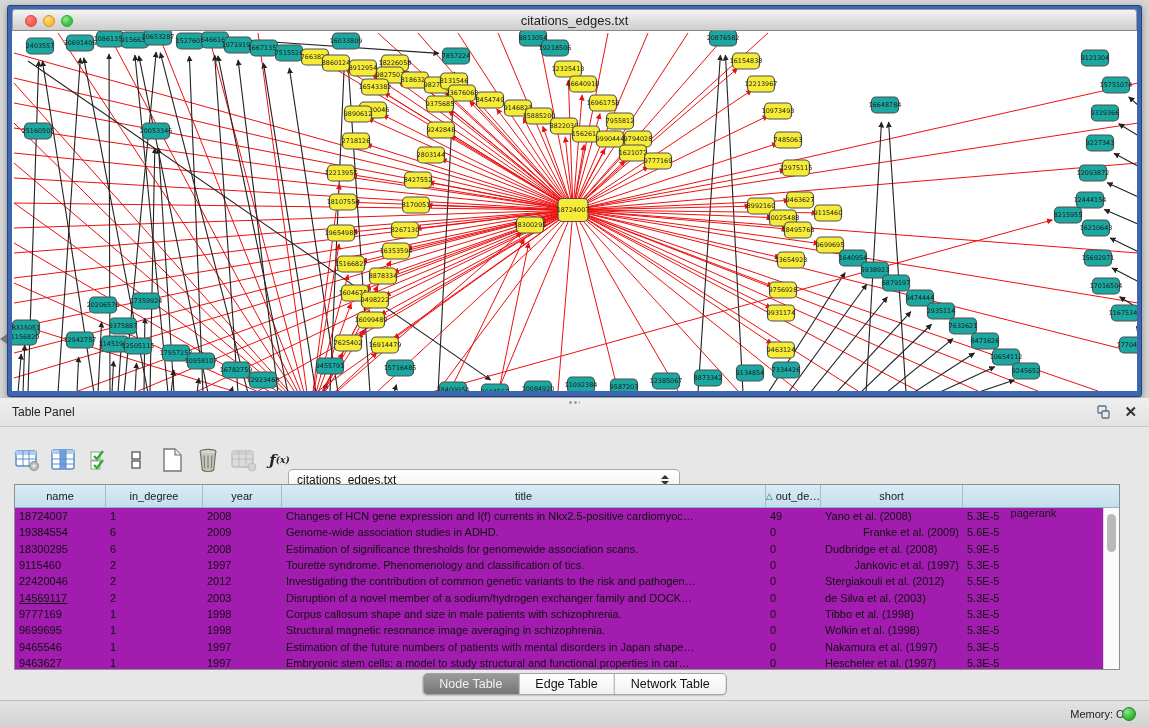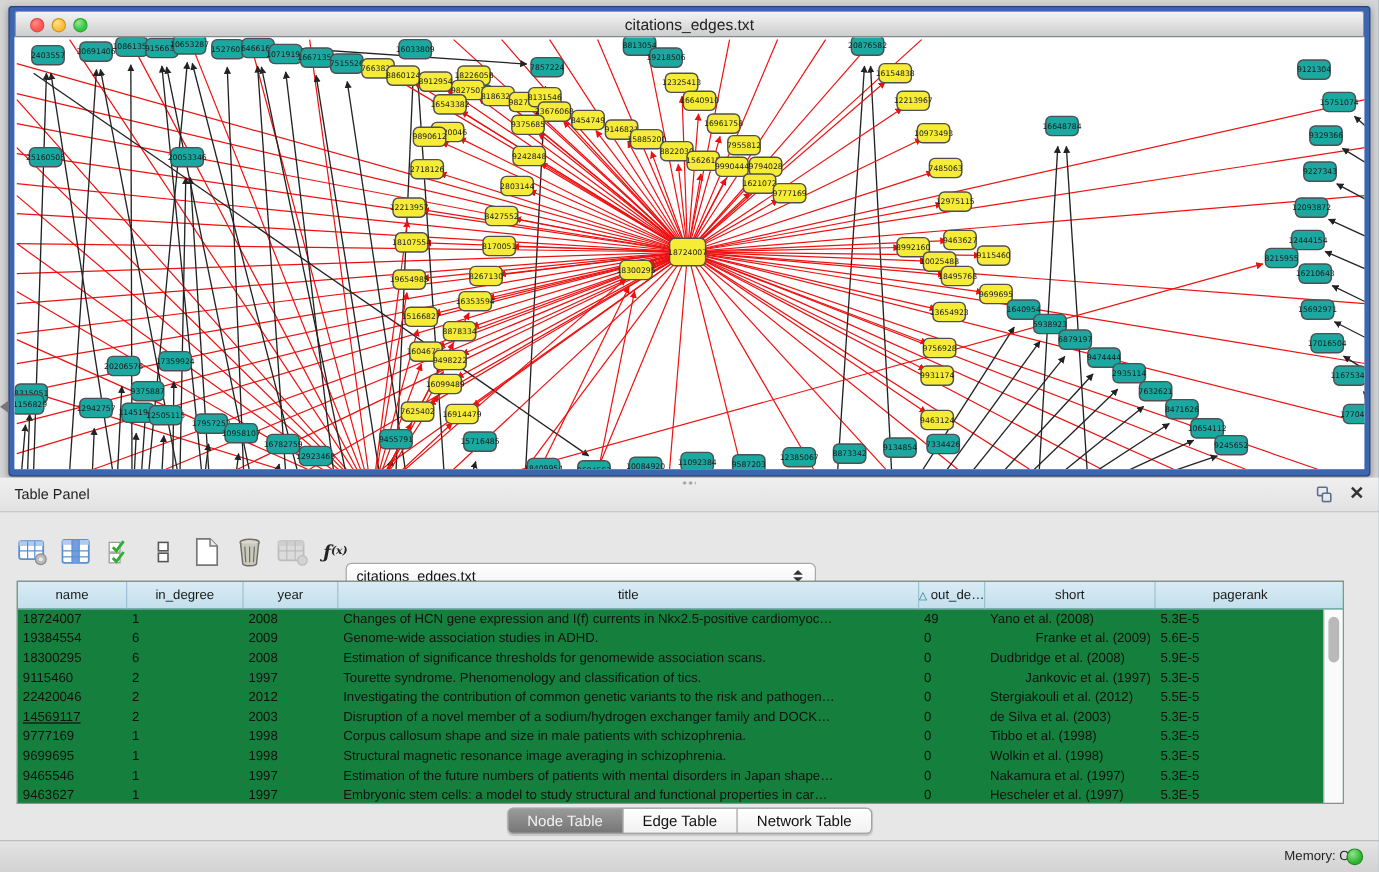--- a/index.html
+++ b/index.html
@@ -45,21 +45,21 @@
   .combo { position:static; }
   .combo-wrap { position:absolute; left:288px; top:21px; width:392px; height:22px; }
   .combo-text { flex:1; white-space:nowrap; overflow:hidden; }
   .combo-arrows { width:12px; display:flex; flex-direction:column; align-items:center; gap:2px; }
   .combo-arrows i { width:0; height:0; border-left:4px solid transparent; border-right:4px solid transparent; display:block; }
   .arr-up { border-bottom:4px solid #333; }
   .arr-dn { border-top:4px solid #333; }
 
   
   .tablebox { position:absolute; left:14px; top:57px; width:1106px; height:186px;
-    background:#15803d; border:1px solid #8f8f8f; }
+    background:#a21caf; border:1px solid #8f8f8f; }
   .thead { display:flex; height:23px; background:linear-gradient(#d9ecf5,#c3dfec);
     border-bottom:1px solid #8fb4c6; }
   .th { font-size:11px; color:#1a1a1a; display:flex; align-items:center; justify-content:center;
     border-right:1px solid #9dc0d0; height:100%; overflow:hidden; white-space:nowrap; }
   .th:last-child { border-right:none; }
   .sort-tri { color:#0a6e8c; font-size:9px; margin-right:3px; }
   .tbody { position:absolute; left:0; top:23px; right:16px; bottom:0; overflow:hidden; }
   .tr { display:flex; height:16.3px; align-items:center; }
   .td { font-size:11px; color:#101010; white-space:nowrap; overflow:hidden; padding:0 4px; }
   .vscroll { position:absolute; right:0; top:23px; bottom:0; width:16px; background:#fafafa; border-left:1px solid #d5d5d5; }
@@ -888,21 +888,21 @@
         <div class="th" style="width: 484px; flex: 0 0 484px;">
           <span>title</span>
         </div>
         <div class="th" style="width: 55px; flex: 0 0 55px;">
           <span class="sort-tri">△</span>
           <span>out_de…</span>
         </div>
         <div class="th" style="width: 142px; flex: 0 0 142px;">
           <span>short</span>
         </div>
-        <div class="th" style="width: 141px; flex: 0 0 141px;">
+        <div class="th" style="width: 141px; flex: 0 0 141px; margin-top: 17px;">
           <span>pagerank</span>
         </div>
       </div>
     <div class="tbody" id="tbody">
         <div class="tr">
           <div class="td" style="width: 91px; flex: 0 0 91px;">18724007</div>
           <div class="td" style="width: 97px; flex: 0 0 97px;">1</div>
           <div class="td" style="width: 79px; flex: 0 0 79px;">2008</div>
           <div class="td" style="width: 484px; flex: 0 0 484px;">Changes of HCN gene expression and I(f) currents in Nkx2.5-positive cardiomyoc…</div>
           <div class="td" style="width: 55px; flex: 0 0 55px;">49</div>

